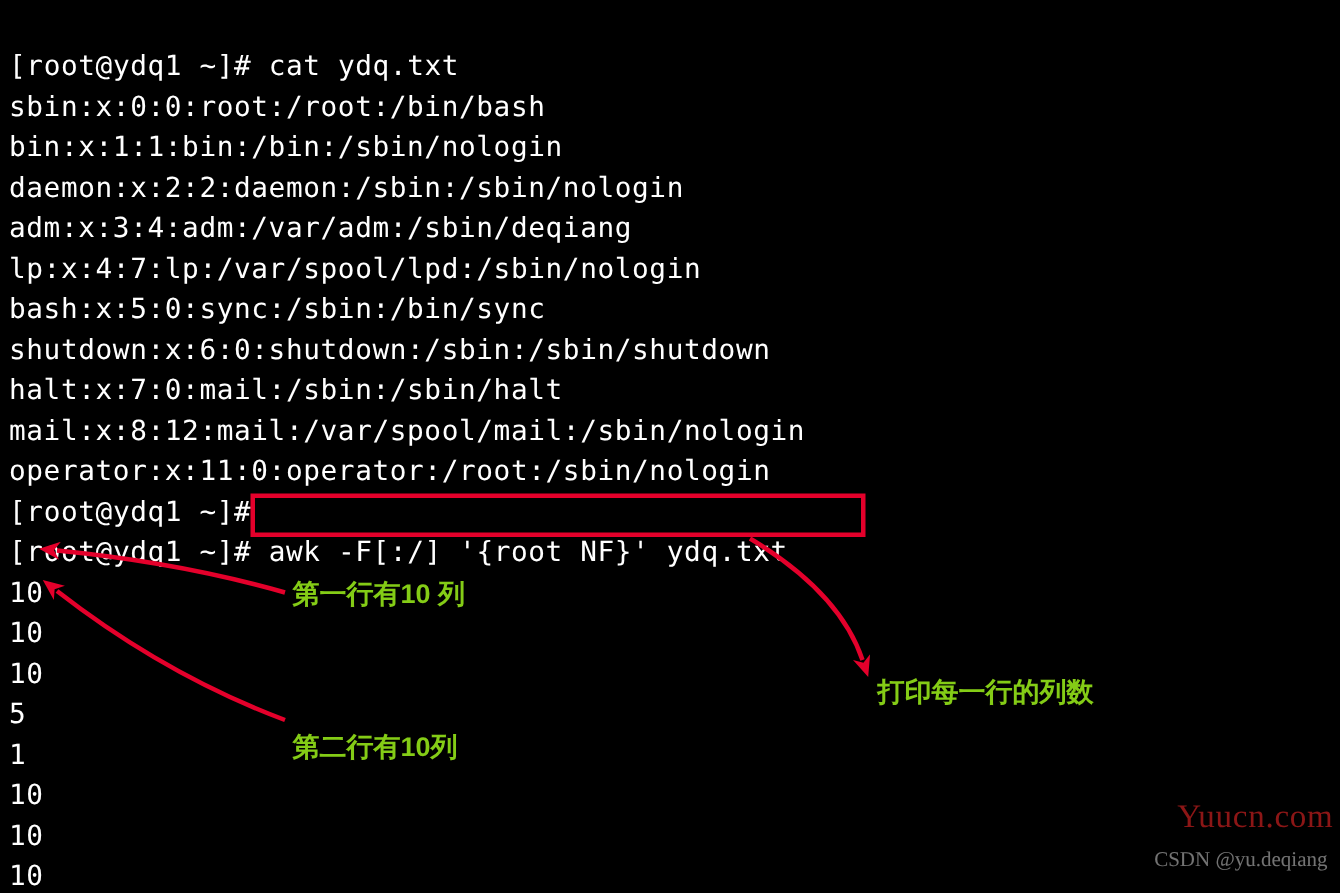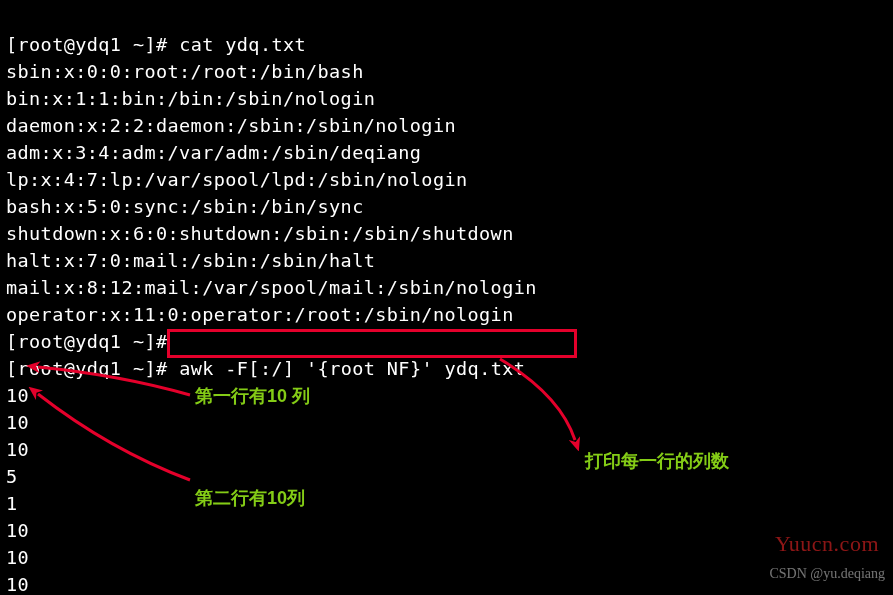--- a/index.html
+++ b/index.html
@@ -37,21 +37,21 @@
     pointer-events: none;
   }
   svg.overlay {
     position: absolute;
     top: 0; left: 0;
     width: 893px; height: 595px;
     pointer-events: none;
   }
   .watermark-yuucn {
     position: absolute;
-    right: 14px;
+    right: 4px;
     bottom: 38px;
     color: rgba(255, 40, 40, 0.55);
     font-family: Georgia, "Times New Roman", serif;
     font-size: 22px;
     letter-spacing: 0.5px;
     pointer-events: none;
   }
   .watermark-csdn {
     position: absolute;
     right: 8px;

